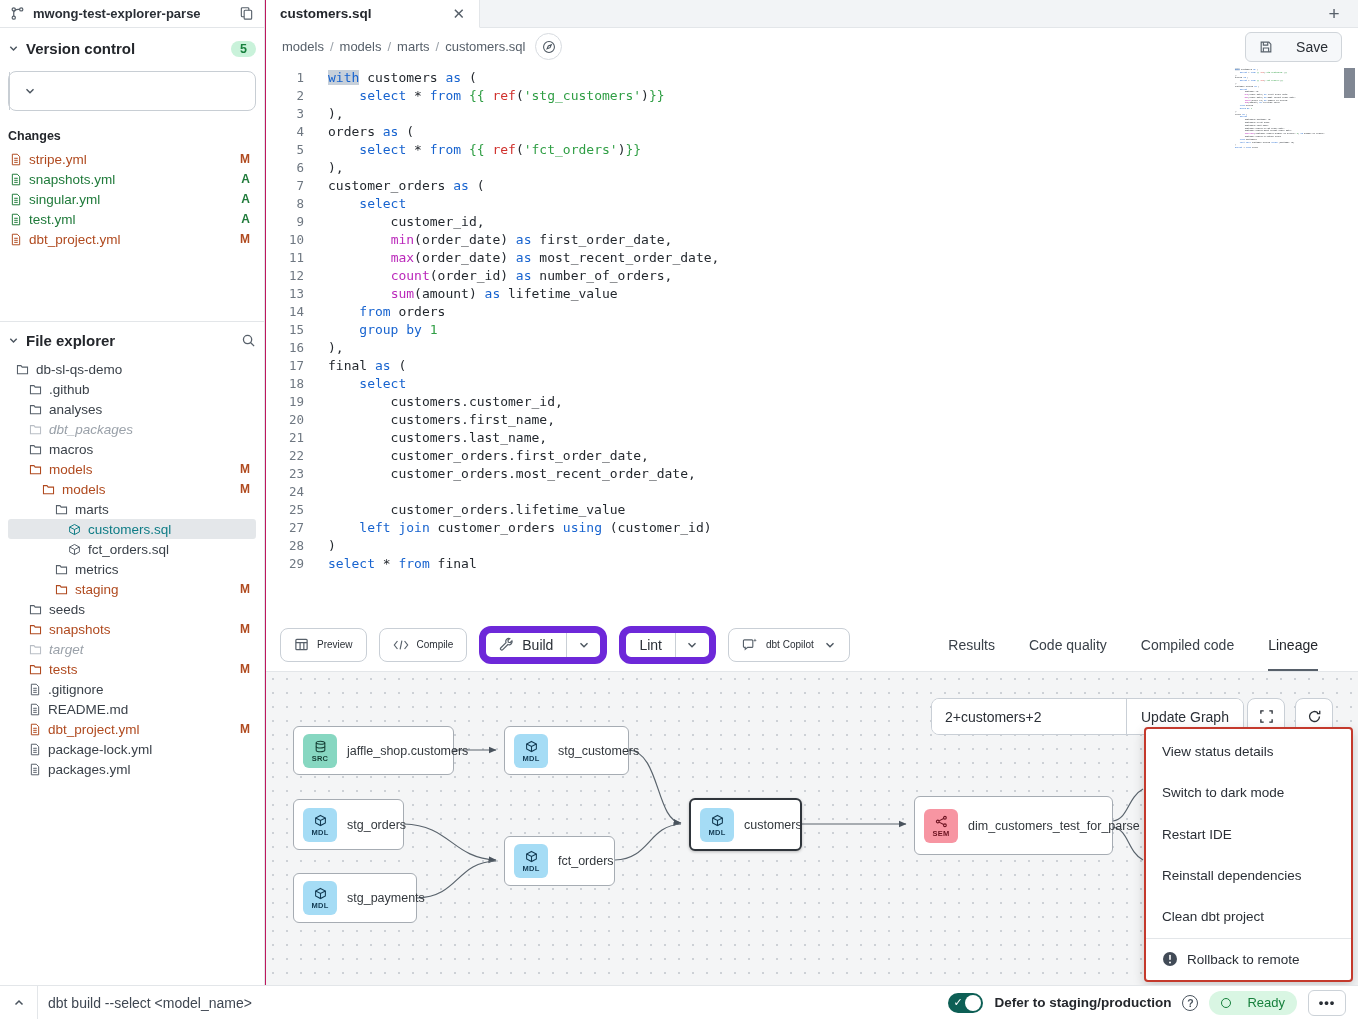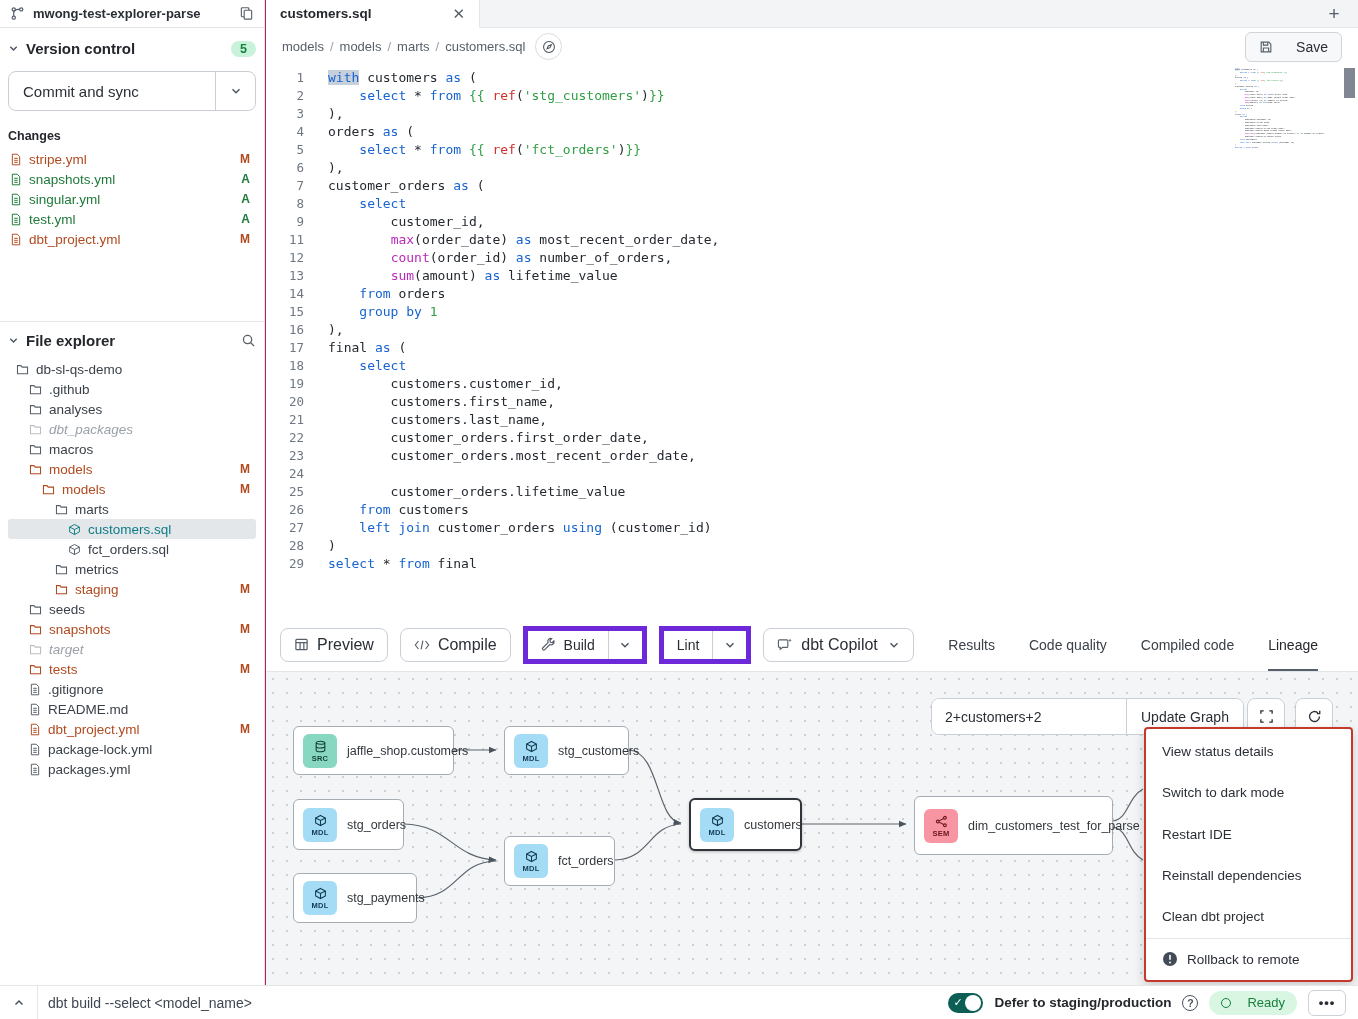--- a/index.html
+++ b/index.html
@@ -67,22 +67,22 @@
   .tk-jj { color:#2f9e44; }
   .tk-num { color:#2f9e44; }
   .tk-kwh { color:#1763cf; background:#c7d0da; }
   #minimap { position:absolute; top:3px; right:28px; width:96px; height:96px; overflow:hidden; pointer-events:none; }
   #minimap-inner { transform:scale(0.155); transform-origin:0 0; width:900px; }
   #minimap-inner .ct { margin-left:6px; }
   #ed-scroll { position:absolute; top:3px; right:3px; width:11px; height:30px; background:#6a7280; opacity:.85; }
 
   
   .toolrow { height:54px; border-bottom:1px solid #e3e6e9; display:flex; align-items:center; padding:0 14px; gap:12px; background:#fff; }
-  .tbtn { height:34px; border:1px solid #c9cfd6; border-radius:8px; background:#fff; display:flex; align-items:center; padding:0 13px; gap:8px; font-size:16px; color:#2a2f36; cursor:pointer; }
-  .tbtn-group { height:38px; border:5px solid #6d28d9; border-radius:0; background:#fff; display:flex; align-items:stretch; cursor:pointer; }
+  .tbtn { height:34px; border:1px solid #c9cfd6; border-radius:8px; background:#fff; display:flex; align-items:center; padding:0 13px; gap:8px; font-size:10px; color:#2a2f36; cursor:pointer; }
+  .tbtn-group { height:38px; border:7px solid #6d28d9; border-radius:12px; background:#fff; display:flex; align-items:stretch; cursor:pointer; }
   .tbtn-main { display:flex; align-items:center; gap:8px; padding:0 13px; font-size:14px; }
   .tbtn-caret { width:34px; border-left:1px solid #c9cfd6; display:flex; align-items:center; justify-content:center; }
   .res-tabs { margin-left:auto; display:flex; gap:34px; height:100%; align-items:stretch; padding-right:26px; }
   .res-tab { display:flex; align-items:center; font-size:14px; color:#3a4149; border-bottom:2px solid transparent; padding-top:2px; cursor:pointer; }
   .res-tab.active { color:#24272c; border-bottom-color:#57606a; }
 
   
   #lineage { position:relative; height:313px; background:#f4f5f6; background-image:radial-gradient(#cdd1d6 1px, transparent 1.2px); background-size:14px 14px; overflow:hidden; }
   #edges { position:absolute; left:0; top:0; }
   .lnode { position:absolute; background:#fff; border:1px solid #a6acb3; border-radius:6px; display:flex; align-items:center; gap:10px; padding-left:9px; cursor:pointer; }
@@ -147,21 +147,20 @@
       <div class="sec-header">
         <span class="ic">
             <svg width="11" height="11" viewBox="0 0 12 12" fill="none" stroke="#4a545e" stroke-width="1.5">
               <path d="M2.5 4.2 6 7.7l3.5-3.5"></path>
             </svg>
           </span>
         <span class="sec-title">Version control</span>
         <span class="vc-badge">5</span>
       </div>
       <div class="commit-btn">
-        <span class="commit-label">Commit and sync</span>
         <span class="commit-caret">
             <svg width="12" height="12" viewBox="0 0 12 12" fill="none" stroke="#4a545e" stroke-width="1.4">
               <path d="M2.5 4.2 6 7.7l3.5-3.5"></path>
             </svg>
           </span>
       </div>
       <div class="changes-label" style="margin-bottom:6px;">Changes</div>
       <div id="changes-list">
           <div class="change-row c-mod">
             <span class="ic" style="color:inherit">
@@ -457,36 +456,36 @@
       <div id="code-lines">
           <div class="cl"><span class="ln">1</span><span class="ct"><span class="tk-kwh">with</span><span> customers </span><span class="tk-kw">as</span><span> (</span></span></div>
           <div class="cl"><span class="ln">2</span><span class="ct"><span>    </span><span class="tk-kw">select</span><span> * </span><span class="tk-kw">from</span><span> </span><span class="tk-jj">{{ </span><span class="tk-ref">ref</span><span>(</span><span class="tk-str">'stg_customers'</span><span>)</span><span class="tk-jj">}}</span></span></div>
           <div class="cl"><span class="ln">3</span><span class="ct"><span>),</span></span></div>
           <div class="cl"><span class="ln">4</span><span class="ct"><span>orders </span><span class="tk-kw">as</span><span> (</span></span></div>
           <div class="cl"><span class="ln">5</span><span class="ct"><span>    </span><span class="tk-kw">select</span><span> * </span><span class="tk-kw">from</span><span> </span><span class="tk-jj">{{ </span><span class="tk-ref">ref</span><span>(</span><span class="tk-str">'fct_orders'</span><span>)</span><span class="tk-jj">}}</span></span></div>
           <div class="cl"><span class="ln">6</span><span class="ct"><span>),</span></span></div>
           <div class="cl"><span class="ln">7</span><span class="ct"><span>customer_orders </span><span class="tk-kw">as</span><span> (</span></span></div>
           <div class="cl"><span class="ln">8</span><span class="ct"><span>    </span><span class="tk-kw">select</span></span></div>
           <div class="cl"><span class="ln">9</span><span class="ct"><span>        customer_id,</span></span></div>
+          <div class="cl"><span class="ln">10</span><span class="ct"><span>        </span><span class="tk-fn">min</span><span>(order_date) </span><span class="tk-kw">as</span><span> first_order_date,</span></span></div>
           <div class="cl"><span class="ln">11</span><span class="ct"><span>        </span><span class="tk-fn">max</span><span>(order_date) </span><span class="tk-kw">as</span><span> most_recent_order_date,</span></span></div>
           <div class="cl"><span class="ln">12</span><span class="ct"><span>        </span><span class="tk-fn">count</span><span>(order_id) </span><span class="tk-kw">as</span><span> number_of_orders,</span></span></div>
           <div class="cl"><span class="ln">13</span><span class="ct"><span>        </span><span class="tk-fn">sum</span><span>(amount) </span><span class="tk-kw">as</span><span> lifetime_value</span></span></div>
           <div class="cl"><span class="ln">14</span><span class="ct"><span>    </span><span class="tk-kw">from</span><span> orders</span></span></div>
           <div class="cl"><span class="ln">15</span><span class="ct"><span>    </span><span class="tk-kw">group by</span><span> </span><span class="tk-num">1</span></span></div>
           <div class="cl"><span class="ln">16</span><span class="ct"><span>),</span></span></div>
           <div class="cl"><span class="ln">17</span><span class="ct"><span>final </span><span class="tk-kw">as</span><span> (</span></span></div>
           <div class="cl"><span class="ln">18</span><span class="ct"><span>    </span><span class="tk-kw">select</span></span></div>
           <div class="cl"><span class="ln">19</span><span class="ct"><span>        customers.customer_id,</span></span></div>
           <div class="cl"><span class="ln">20</span><span class="ct"><span>        customers.first_name,</span></span></div>
           <div class="cl"><span class="ln">21</span><span class="ct"><span>        customers.last_name,</span></span></div>
           <div class="cl"><span class="ln">22</span><span class="ct"><span>        customer_orders.first_order_date,</span></span></div>
           <div class="cl"><span class="ln">23</span><span class="ct"><span>        customer_orders.most_recent_order_date,</span></span></div>
           <div class="cl"><span class="ln">24</span></div>
           <div class="cl"><span class="ln">25</span><span class="ct"><span>        customer_orders.lifetime_value</span></span></div>
-          <div class="cl"><span class="ln">26</span><span class="ct"><span>    </span><span class="tk-kw">from</span><span> customers</span></span></div>
           <div class="cl"><span class="ln">27</span><span class="ct"><span>    </span><span class="tk-kw">left join</span><span> customer_orders </span><span class="tk-kw">using</span><span> (customer_id)</span></span></div>
           <div class="cl"><span class="ln">28</span><span class="ct"><span>)</span></span></div>
           <div class="cl"><span class="ln">29</span><span class="ct"><span class="tk-kw">select</span><span> * </span><span class="tk-kw">from</span><span> final</span></span></div>
         </div>
       <div id="minimap">
           <div id="minimap-inner">
             <div class="cl"><span class="ct"><span class="tk-kwh">with</span><span> customers </span><span class="tk-kw">as</span><span> (</span></span></div>
             <div class="cl"><span class="ct"><span>    </span><span class="tk-kw">select</span><span> * </span><span class="tk-kw">from</span><span> </span><span class="tk-jj">{{ </span><span class="tk-ref">ref</span><span>(</span><span class="tk-str">'stg_customers'</span><span>)</span><span class="tk-jj">}}</span></span></div>
             <div class="cl"><span class="ct"><span>),</span></span></div>
             <div class="cl"><span class="ct"><span>orders </span><span class="tk-kw">as</span><span> (</span></span></div>

